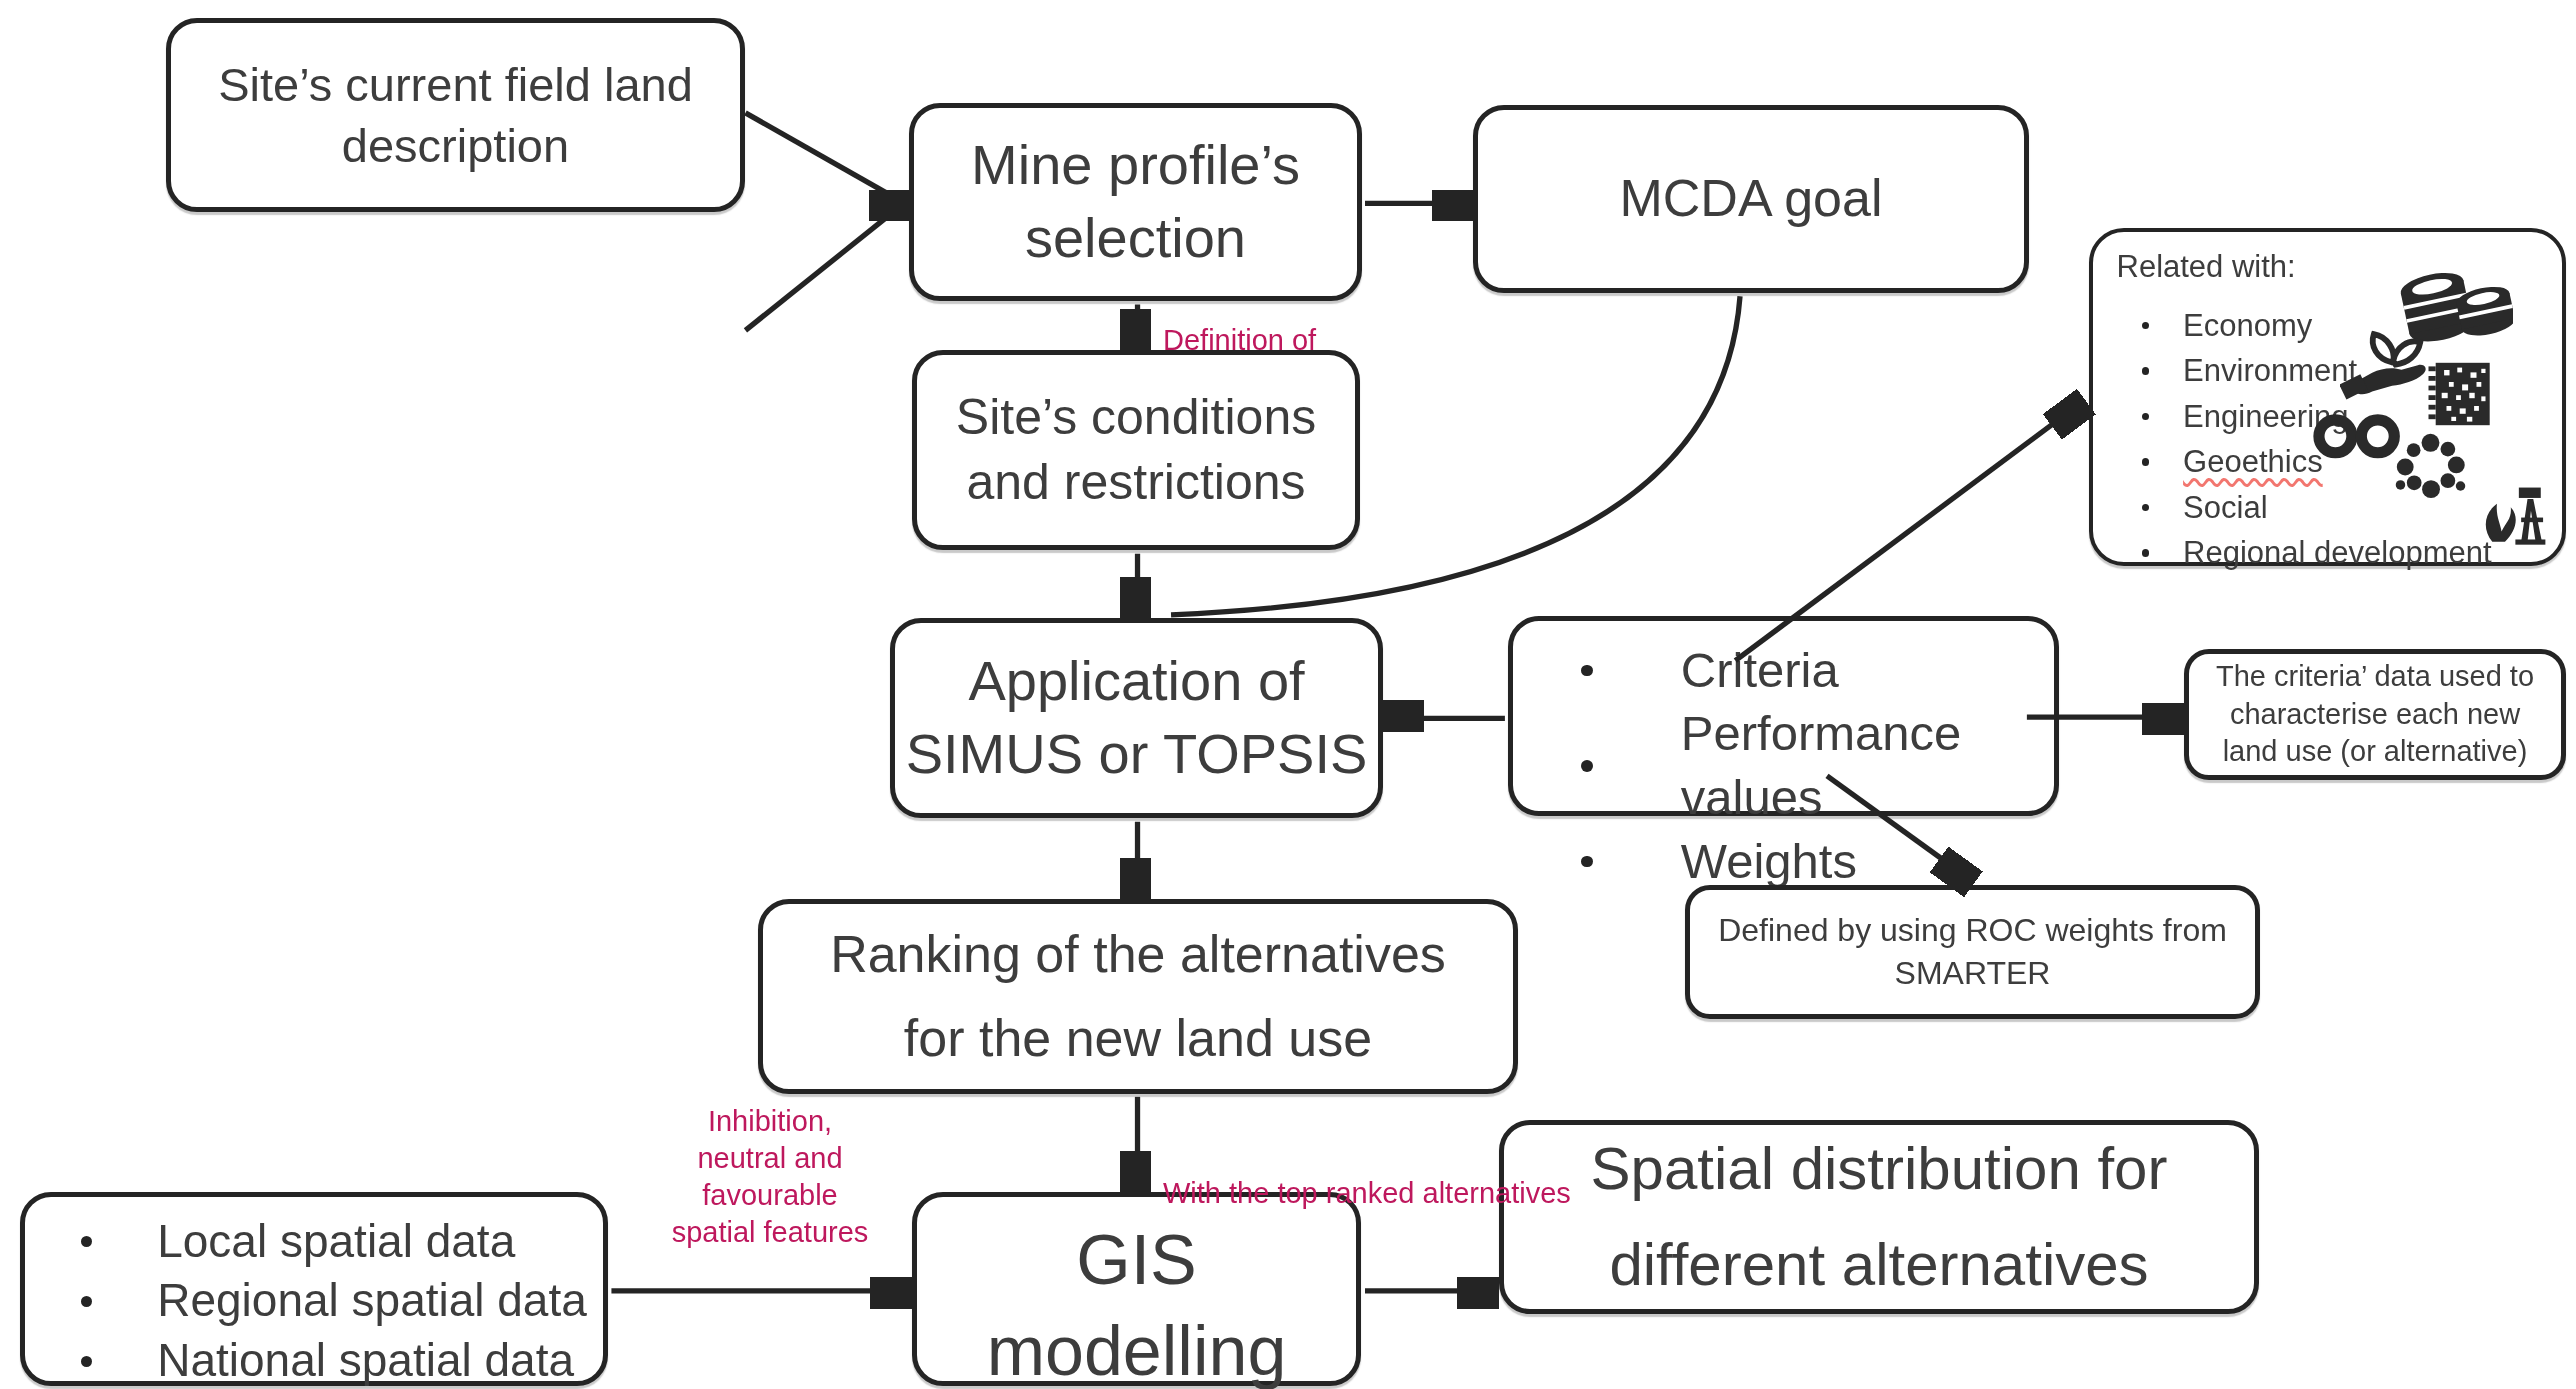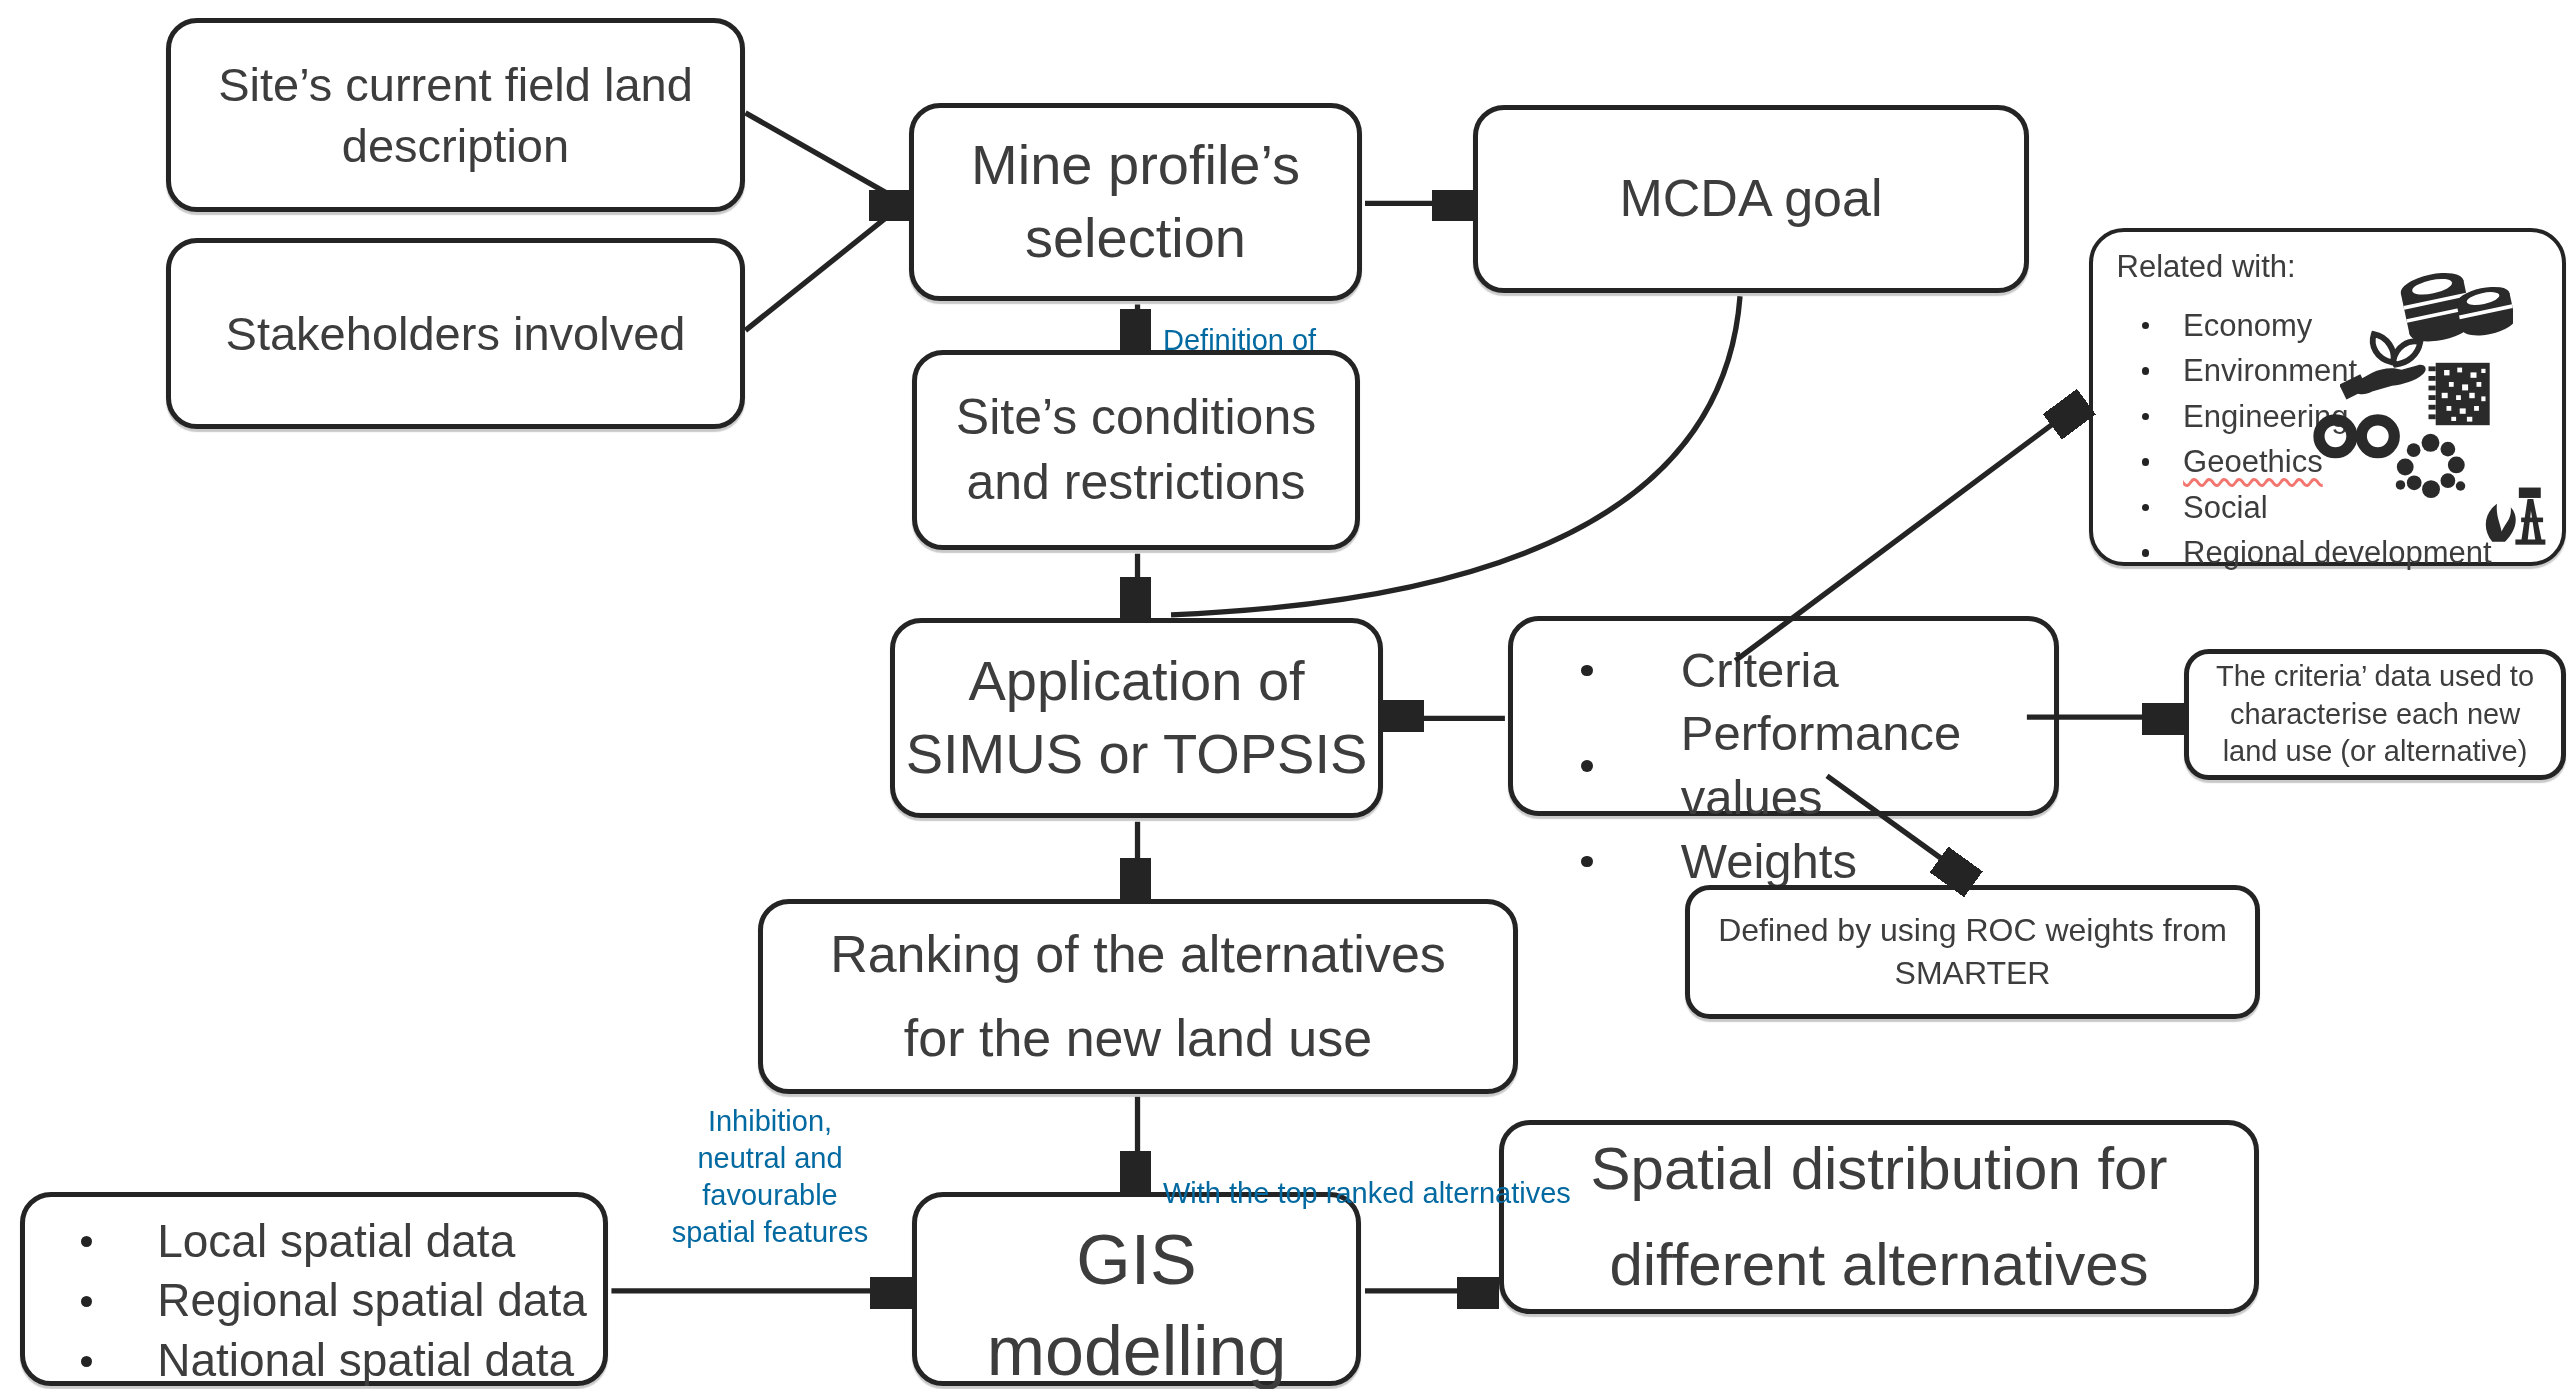--- a/index.html
+++ b/index.html
@@ -35,21 +35,21 @@
   .b-spatial-data ul.blist{height:100%;justify-content:space-evenly;padding:14.7px 0 14.7px 44px;box-sizing:border-box;
                        font-size:46px;text-align:left;}
   .b-spatial-data .dot{width:11.2px;height:11.2px;margin-right:65px;}
   .b-related{font-size:31px;line-height:1.47;padding:11.8px 0 0 23.5px;}
   .b-related ul.blist{font-size:31px;}
   .b-related .dot{width:7.6px;height:7.6px;margin-right:34px;margin-left:13px;}
   .rel-title{margin-bottom:1.2px;}
   .squiggle{text-decoration:underline;text-decoration-style:wavy;text-decoration-color:#f2766f;
             text-decoration-thickness:2.9px;text-underline-offset:5.9px;}
   
-  .lbl{position:absolute;color:#0369a1;font-size:29px;line-height:1.28;white-space:pre-line;}
+  .lbl{position:absolute;color:#be185d;font-size:29px;line-height:1.28;white-space:pre-line;}
   .l-definition{left:1163px;top:322px;}
   .l-topranked {left:1163px;top:1175px;}
   .l-features  {left:635px;top:1103px;width:270px;text-align:center;}
   
   .ric{position:absolute;}
   .i-coins   {left:297px;top:28px; width:123px;height:88px;}
   .i-hand    {left:247px;top:88px;width:103px;height:88px;}
   .i-chip    {left:329px;top:126px;width:73px;height:72px;}
   .i-inf     {left:213px;top:176px;width:103px;height:56px;}
   .i-people  {left:293px;top:195px;width:89px;height:79px;}
@@ -84,21 +84,20 @@
     <line x1="3108" y1="1320" x2="3346" y2="1492" marker-end="url(#ah)"></line>
     <line x1="1935" y1="1398" x2="1935" y2="1516" marker-end="url(#ah)"></line>
     <line x1="1935" y1="1866" x2="1935" y2="2014" marker-end="url(#ah)"></line>
     <line x1="1040" y1="2196" x2="1536" y2="2196" marker-end="url(#ah)"></line>
     <line x1="2322" y1="2196" x2="2534" y2="2196" marker-end="url(#ah)"></line>
   </svg>
 
   <div class="bx b-site-state">Site’s current field land
 description</div>
 
-  <div class="bx b-stakeholders">Stakeholders involved</div>
 
   <div class="bx b-mine-profile">Mine profile’s
 selection</div>
 
   <div class="bx b-mcda-goal">MCDA goal</div>
 
   <div class="bx b-related">
     <div class="rel-title">Related with:</div>
     <ul class="blist">
       <li class="bitem">

